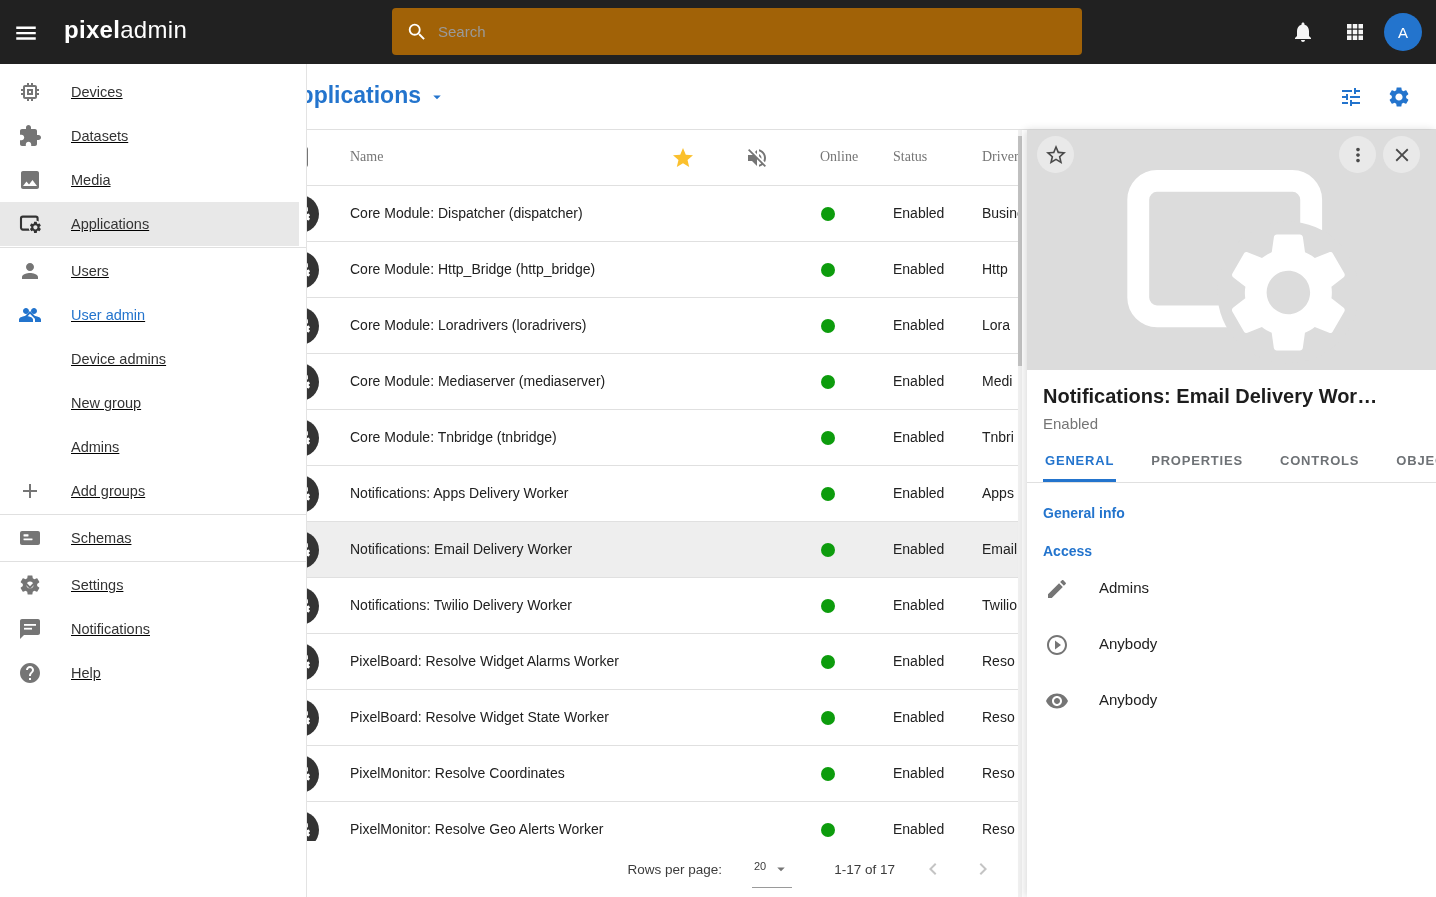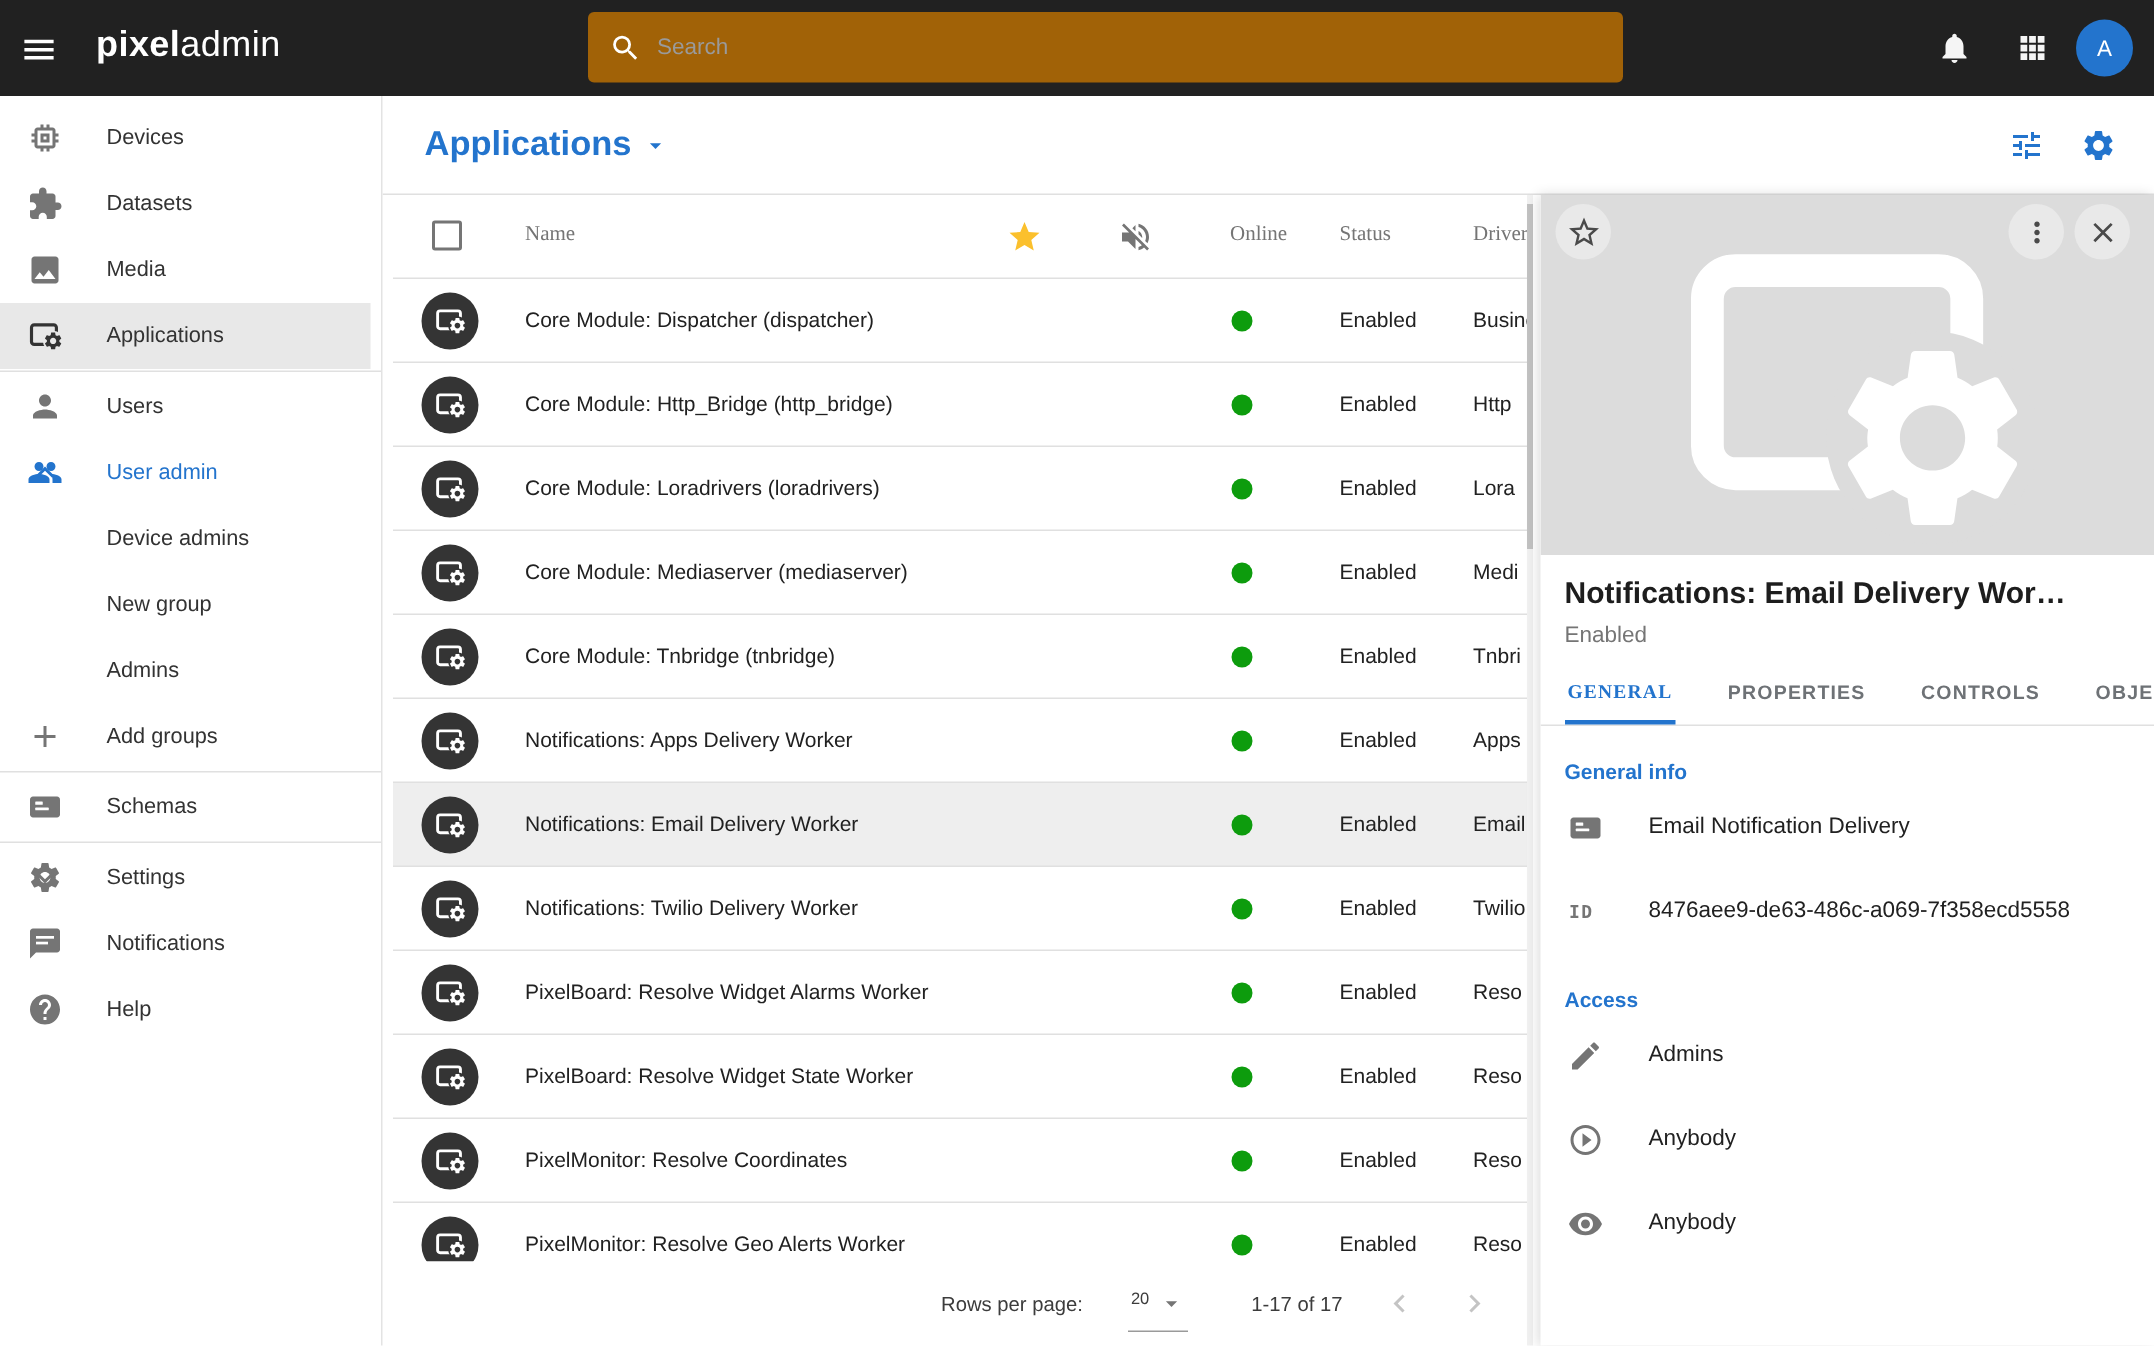--- a/index.html
+++ b/index.html
@@ -15,21 +15,21 @@
   .brand b { font-weight:700; }
   .brand span.lt { font-weight:300; }
   .searchbox { position:absolute; left:392px; top:8px; width:690px; height:47px; background:#a16207; border-radius:4px; display:flex; align-items:center; padding:0 14px; }
   .searchbox .ic { color:#fff; margin-right:10px; }
   .searchbox input { flex:1; background:transparent; border:none; outline:none; color:#eee; font-size:15px; }
   .searchbox input::placeholder { color:#9a9a9a; }
   .top-icon { position:absolute; top:20px; width:24px; height:24px; color:#f5f5f5; background:none; border:none; cursor:pointer; }
   .avatar { position:absolute; left:1384px; top:13px; width:38px; height:38px; border-radius:50%; background:var(--accent,#2374cd); color:#fff; font-size:15px; font-weight:500; display:flex; align-items:center; justify-content:center; border:none; cursor:pointer; }
 
   
-  .sidebar { position:absolute; left:0; top:64px; width:255px; bottom:0; background:#fff; border-right:1px solid #e3e3e3; padding-top:6px; z-index:10; }
+  .sidebar { position:absolute; left:0; top:64px; width:307px; bottom:0; background:#fff; border-right:1px solid #e3e3e3; padding-top:6px; z-index:10;text-decoration:underline; }
   .side-item { position:relative; height:44px; display:flex; align-items:center; padding-left:71px; cursor:pointer; font-size:14.5px; color:#333; }
   .side-item .ic { position:absolute; left:18px; top:10px; color:#757575; --halo:#fff; }
   .side-item.selected { background:#e8e8e8; margin-right:7px; }
   .side-item.selected .ic { color:#333; --halo:#e8e8e8; }
   .side-item.active { color:var(--accent,#2374cd); }
   .side-item.active .ic { color:var(--accent,#2374cd); }
   .side-item .trail { position:absolute; right:20px; top:10px; color:#757575; }
   .side-item.active .trail { color:var(--accent,#2374cd); }
   .side-div { height:1px; background:#e0e0e0; margin:1px 0; }
 
@@ -69,21 +69,21 @@
   
   .panel { position:absolute; left:772px; top:66px; width:409px; bottom:0; background:#fff; box-shadow:-2px 0 8px rgba(0,0,0,.14); overflow:hidden; z-index:20; }
   .hero { position:relative; height:240px; background:var(--hero-bg,#dcdcdc); }
   .hero .glyph { position:absolute; left:50%; top:54%; transform:translate(-50%,-50%); color:#fff; --halo:var(--hero-bg,#dcdcdc); }
   .hero-btn { position:absolute; width:37px; height:37px; border-radius:50%; background:#e9e9e9; border:none; color:#4a4a4a; display:flex; align-items:center; justify-content:center; cursor:pointer; }
   .panel-body { padding:0 0 0 0; }
   .panel-title { margin:15px 16px 0 16px; font-size:20px; font-weight:700; color:#1d1d1d; white-space:nowrap; overflow:hidden; }
   .panel-sub { margin:7px 16px 0 16px; font-size:15px; color:#757575; }
   .tabs { display:flex; margin-top:21px; padding-left:16px; border-bottom:1px solid #e0e0e0; white-space:nowrap; }
   .tab { font-size:13px; font-weight:700; letter-spacing:.8px; color:#6e7276; padding:0 2px 14px 2px; margin-right:33px; border:none; background:none; cursor:pointer; font-family:inherit; }
-  .tab.active { color:var(--accent,#2374cd); box-shadow:inset 0 -3px 0 var(--accent,#2374cd);font-family:Liberation Serif, serif; }
+  .tab.active { color:var(--accent,#2374cd); box-shadow:inset 0 -3px 0 var(--accent,#2374cd); }
   .sec-head { margin:22px 16px 2px 16px; font-size:14px; font-weight:700; color:var(--accent,#2374cd); }
   .info-row { position:relative; height:56px; }
   .info-row .ic { position:absolute; left:18px; top:16px; color:#757575; --halo:#fff; }
   .info-row .txt { position:absolute; left:72px; top:18px; font-size:15px; color:#212121; white-space:nowrap; }
   .id-glyph { position:absolute; left:19px; top:21px; font-family:"DejaVu Sans Mono",monospace; font-size:12px; font-weight:700; letter-spacing:1px; color:#757575; }
   .resize-grip { position:absolute; right:2px; bottom:2px; width:15px; height:15px; color:#b5b5b5; cursor:nwse-resize; background:none; border:none; }
 </style>
 </head>
 <body>
 
@@ -474,36 +474,20 @@
     <div class="panel-body">
       <div class="panel-title">Notifications: Email Delivery Wor…</div>
       <div class="panel-sub">Enabled</div>
       <div class="tabs" id="tabs">
           <button class="tab active">GENERAL</button>
           <button class="tab">PROPERTIES</button>
           <button class="tab">CONTROLS</button>
           <button class="tab">OBJECTS</button>
         </div>
       <div class="sec-head">General info</div>
-      <div id="general-rows">
-          <div class="info-row">
-            <span class="ic">
-              <svg viewBox="0 0 24 24" width="24" height="24" fill="currentColor">
-                <path d="M20 5H4c-1.1 0-2 .9-2 2v10c0 1.1.9 2 2 2h16c1.1 0 2-.9 2-2V7c0-1.1-.9-2-2-2z"></path>
-                <rect x="5.5" y="8.3" width="5" height="2.2" rx="0.4" fill="var(--halo,#fff)"></rect>
-                <rect x="5.5" y="12.4" width="9" height="1.8" rx="0.4" fill="var(--halo,#fff)"></rect>
-              </svg>
-            </span>
-            <span class="txt">Email Notification Delivery</span>
-          </div>
-          <div class="info-row">
-            <span class="id-glyph">ID</span>
-            <span class="txt">8476aee9-de63-486c-a069-7f358ecd5558</span>
-          </div>
-        </div>
       <div class="sec-head">Access</div>
       <div id="access-rows">
           <div class="info-row">
             <span class="ic">
               <svg viewBox="0 0 24 24" width="24" height="24" fill="currentColor">
                 <path d="M3 17.25V21h3.75L17.81 9.94l-3.75-3.75L3 17.25zM20.71 7.04c.39-.39.39-1.02 0-1.41l-2.34-2.34c-.39-.39-1.02-.39-1.41 0l-1.83 1.83 3.75 3.75 1.83-1.83z"></path>
               </svg>
             </span>
             <span class="txt">Admins</span>
           </div>

